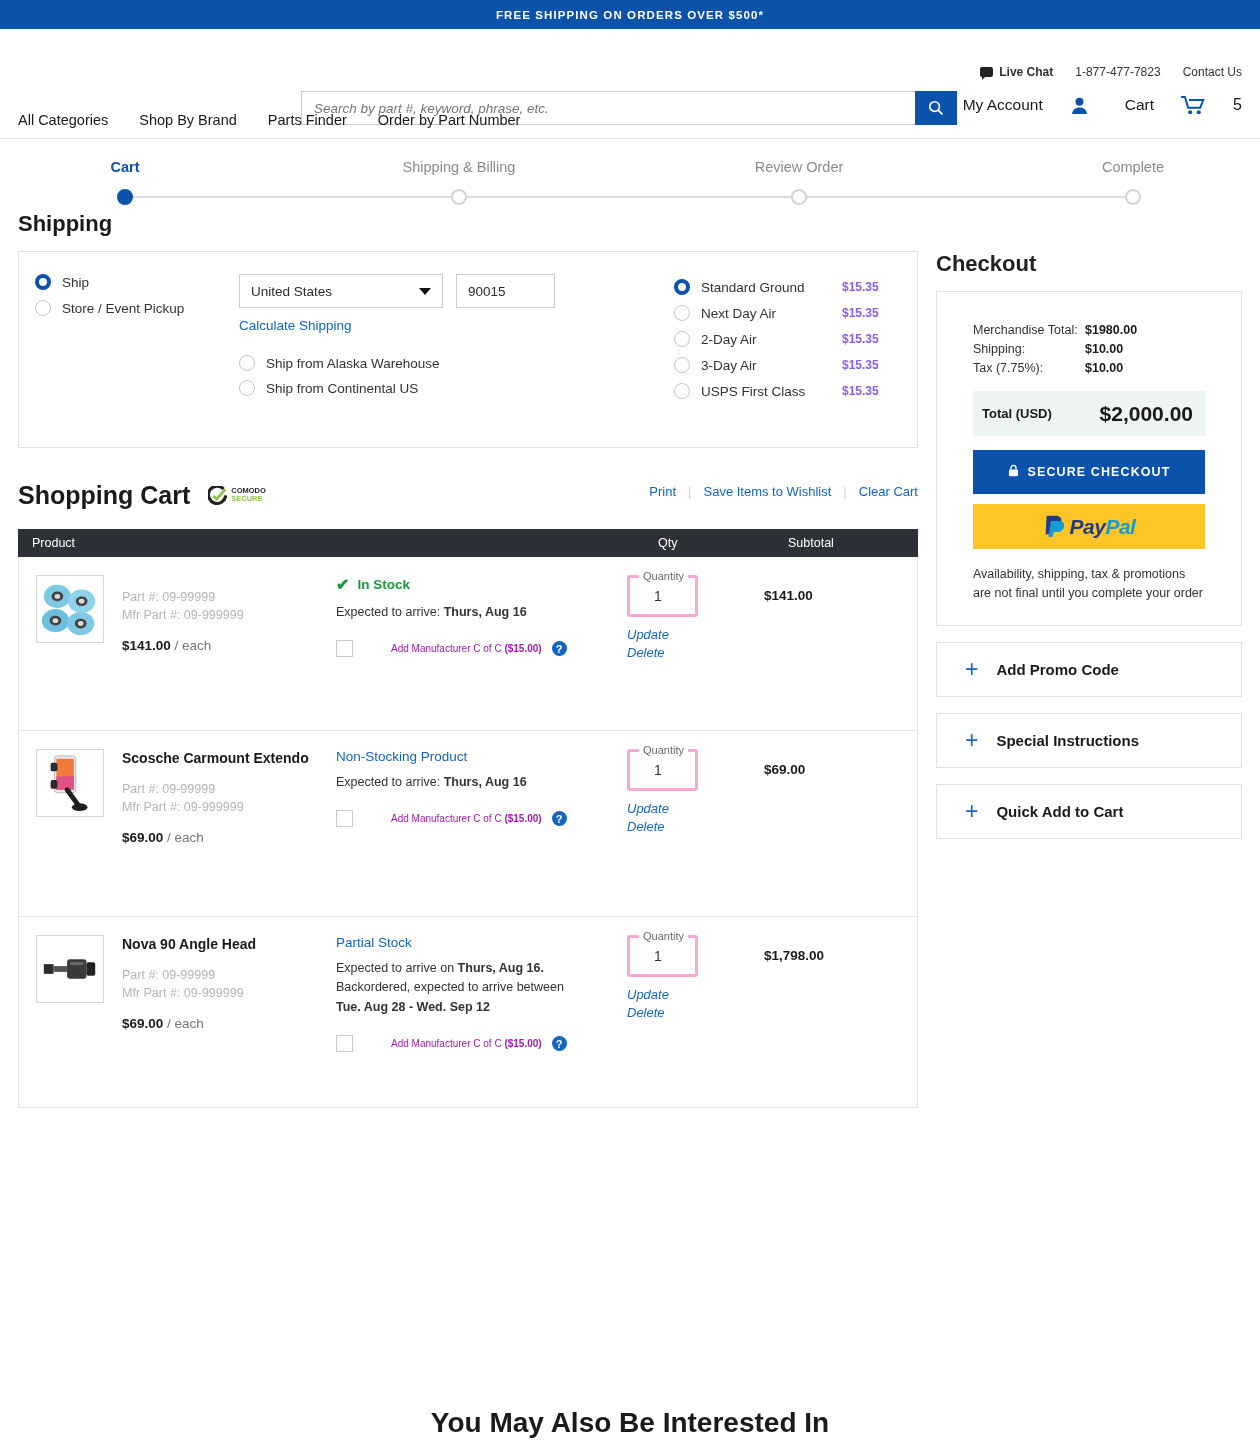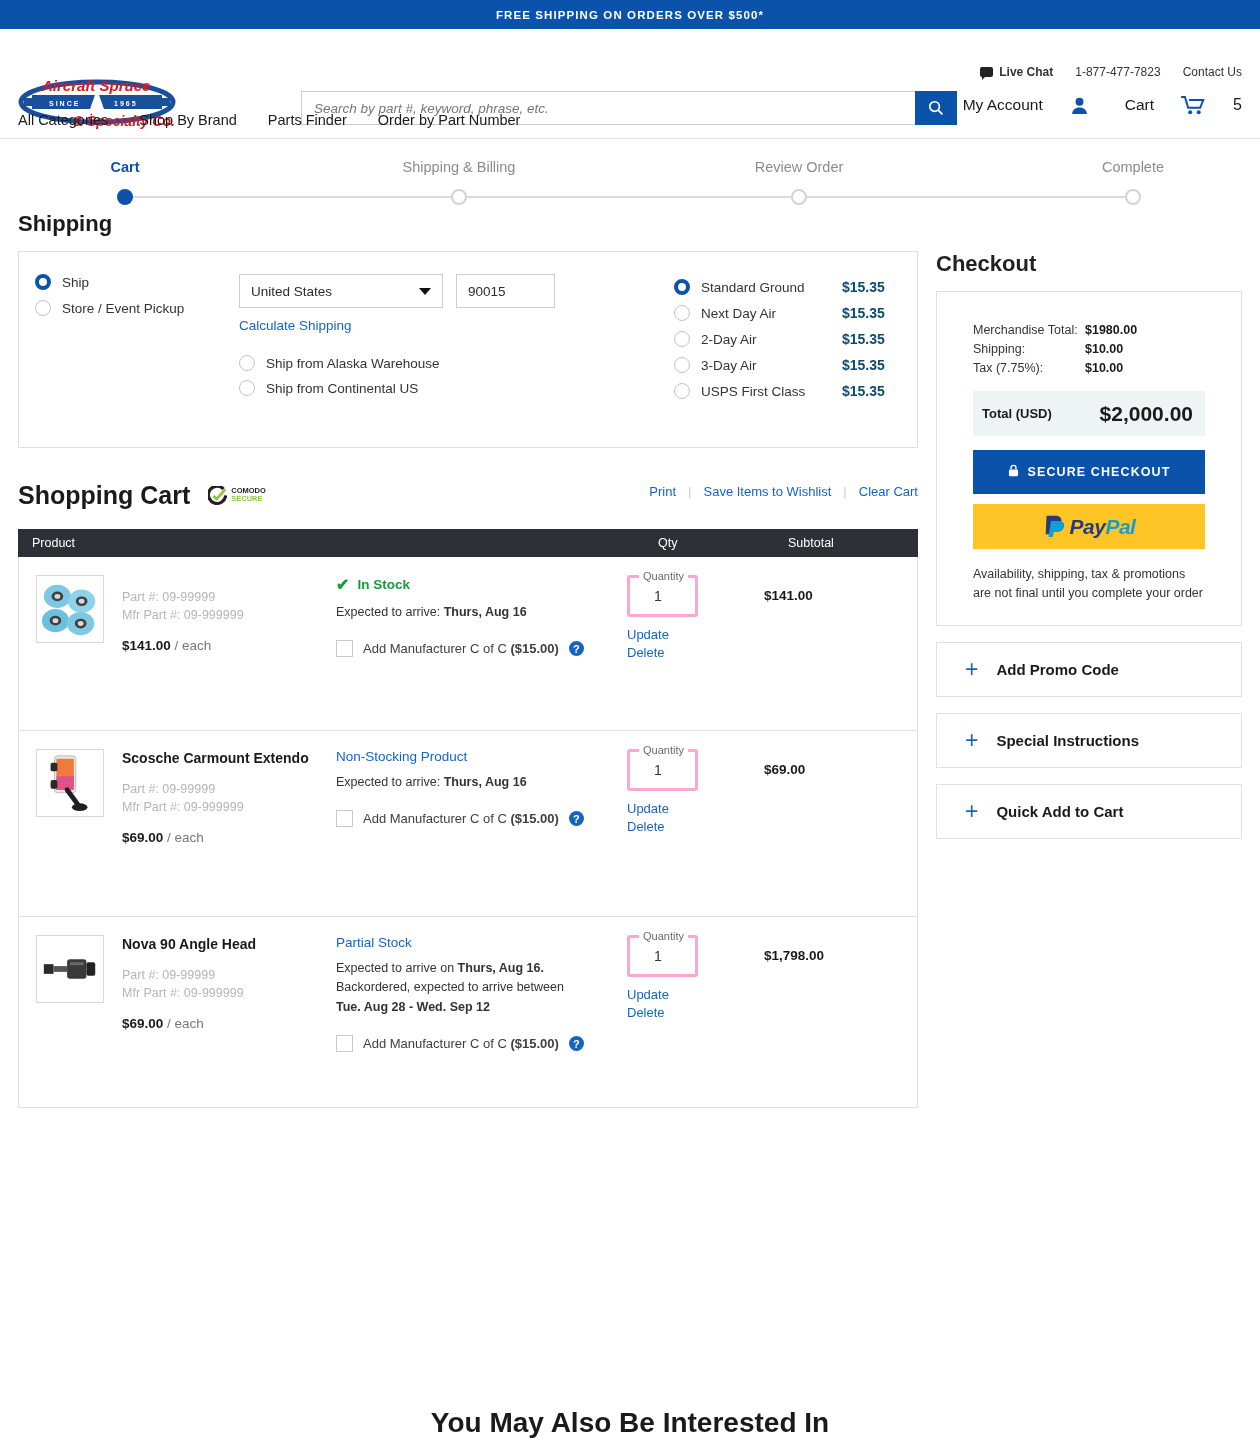--- a/index.html
+++ b/index.html
@@ -202,21 +202,21 @@
     padding: 0 11px; font-size: 13.5px; color: #2c2c2c;
     font-family: "Liberation Sans", sans-serif; outline: none;
   }
   .calc-link { color: #1565c0; font-size: 13.5px; margin-top: 10px; display: inline-block; cursor: pointer; }
   .warehouse-opts { margin-top: 21px; display: flex; flex-direction: column; gap: 9px; }
   .ship-col-3 { position: absolute; left: 655px; top: 22px; width: 230px; }
   .method-row {
     display: flex; align-items: center; gap: 11px; height: 26px; font-size: 13.5px; color: #333;
   }
   .method-row .mname { width: 130px; }
-  .method-row .mprice { font-weight: bold; font-size: 14px; color: #0c4a6e; }
+  .method-row .mprice { font-weight: bold; font-size: 12px; color: #8b5cf6; }
 
   
   .cart-section { position: absolute; left: 18px; top: 262px; width: 900px; }
   .cart-head { display: flex; align-items: center; height: 44px; position: relative; }
   .cart-head h2 { font-size: 25px; font-weight: bold; color: #1a1a1a; }
   .comodo { margin-left: 18px; display: flex; align-items: center; gap: 4px; }
   .comodo-text { font-size: 7.5px; font-weight: bold; line-height: 1.08; }
   .cart-actions {
     position: absolute; right: 0; top: 11px;
     display: flex; align-items: center; gap: 12px; font-size: 13px;
@@ -253,39 +253,39 @@
 
   .stock-col { width: 290px; padding-left: 2px; }
   .stock-label { font-size: 13.5px; font-weight: bold; display: flex; align-items: center; gap: 8px; }
   .stock-in { color: #159a3c; }
   .stock-link { color: #1565c0; font-size: 13.5px; font-weight: normal; }
   .check-glyph { color: #159a3c; font-size: 16px; font-weight: bold; }
   .arrive { font-size: 12.5px; color: #333; margin-top: 9px; line-height: 1.55; }
   .arrive b { font-weight: bold; }
   .coc-row { display: flex; align-items: center; gap: 10px; margin-top: 18px; }
   .cbox { width: 17px; height: 17px; border: 1.4px solid #c9c9c9; background: #fff; flex: none; }
-  .coc-text { font-size: 13px; color: #404040; }
+  .coc-text { font-size: 10px; color: #a21caf; margin-left: 28px; }
   .coc-text b { font-weight: bold; }
   .qmark {
     width: 15px; height: 15px; border-radius: 50%; background: #1565c0; color: #fff;
     font-size: 11px; font-weight: bold; display: flex; align-items: center; justify-content: center; flex: none;
   }
 
   .qty-col { width: 130px; padding-left: 3px; }
   .qty-field {
     position: relative; width: 71px; height: 42px; border: 3px solid #f9a8d4;
     border-radius: 3px; display: flex; align-items: center; padding-left: 24px;
   }
   .qty-legend {
     position: absolute; top: -8px; left: 9px; background: #fff; padding: 0 4px;
     font-size: 11px; color: #6a6a6a;
   }
   .qty-val { font-size: 14px; color: #333; }
   .qty-links { margin-top: 9px; font-size: 13px; line-height: 1.42; }
-  .qty-links a { color: #1565c0; display: block; text-decoration: none; cursor: pointer; }
+  .qty-links a { color: #1565c0; display: block; text-decoration: none; cursor: pointer; font-style: italic; }
 
   .sub-col { width: 130px; font-size: 13.5px; font-weight: bold; color: #1a1a1a; padding-left: 10px; padding-top: 13px; }
 
   
   .side { position: absolute; right: 18px; top: 40px; width: 306px; }
   .side h2 { font-size: 22px; font-weight: bold; margin-bottom: 14px; }
   .side-card { border: 1px solid #e0e0e0; background: #fff; padding: 31px 36px 22px 36px; }
   .totals-line { display: flex; font-size: 12.5px; margin-bottom: 5px; }
   .totals-line .lbl { width: 112px; color: #333; }
   .totals-line .val { font-weight: bold; color: #1a1a1a; }
@@ -325,34 +325,20 @@
 </style>
 </head>
 <body>
 
 <div class="promo-banner">
   <span>FREE SHIPPING ON ORDERS OVER $500*</span>
 </div>
 
 <div class="header">
 
-  <div class="logo">
-    <svg viewBox="0 0 158 58" width="158" height="58">
-      <ellipse cx="79" cy="29" rx="76" ry="20" fill="none" stroke="#1a4f9c" stroke-width="5"></ellipse>
-      <rect x="14" y="22" width="130" height="14" fill="#1a4f9c"></rect>
-      <rect x="6" y="25" width="10" height="8" fill="#1a4f9c"></rect>
-      <rect x="142" y="25" width="10" height="8" fill="#1a4f9c"></rect>
-      <polygon points="79,16 88,42 70,42" fill="#ffffff"></polygon>
-      <rect x="75" y="40" width="8" height="4" fill="#ffffff"></rect>
-      <text x="24" y="18" font-family="Liberation Sans, sans-serif" font-size="15" font-weight="bold" font-style="italic" fill="#d81920">Aircraft Spruce</text>
-      <text x="31" y="33" font-family="Liberation Sans, sans-serif" font-size="7" font-weight="bold" fill="#ffffff" letter-spacing="2">SINCE</text>
-      <text x="96" y="33" font-family="Liberation Sans, sans-serif" font-size="7" font-weight="bold" fill="#ffffff" letter-spacing="2">1965</text>
-      <text x="55" y="53" font-family="Liberation Sans, sans-serif" font-size="14" font-weight="bold" font-style="italic" fill="#d81920">&amp; Specialty Co.</text>
-    </svg>
-  </div>
 
   <div class="utility-row">
     <div class="chat-item">
       <span class="chat-bubble"></span>
       <span>Live Chat</span>
     </div>
     <span>1-877-477-7823</span>
     <span>Contact Us</span>
   </div>
 

